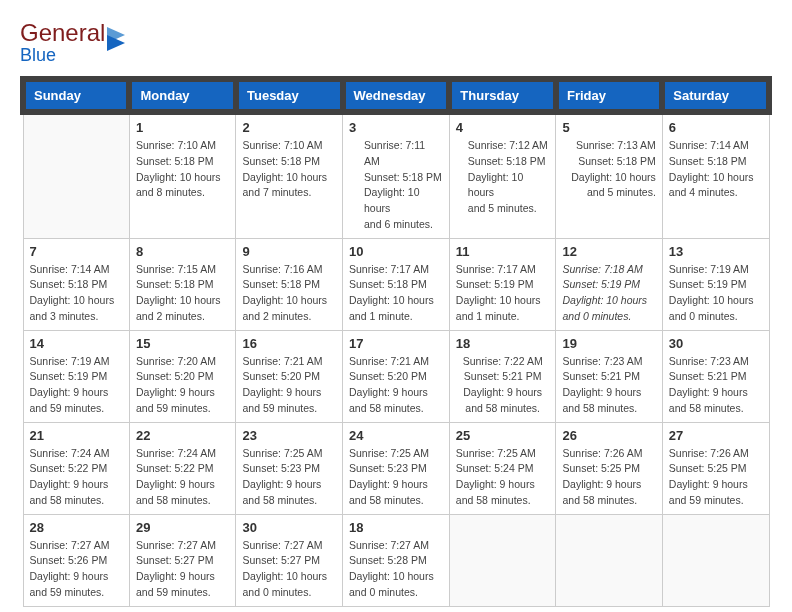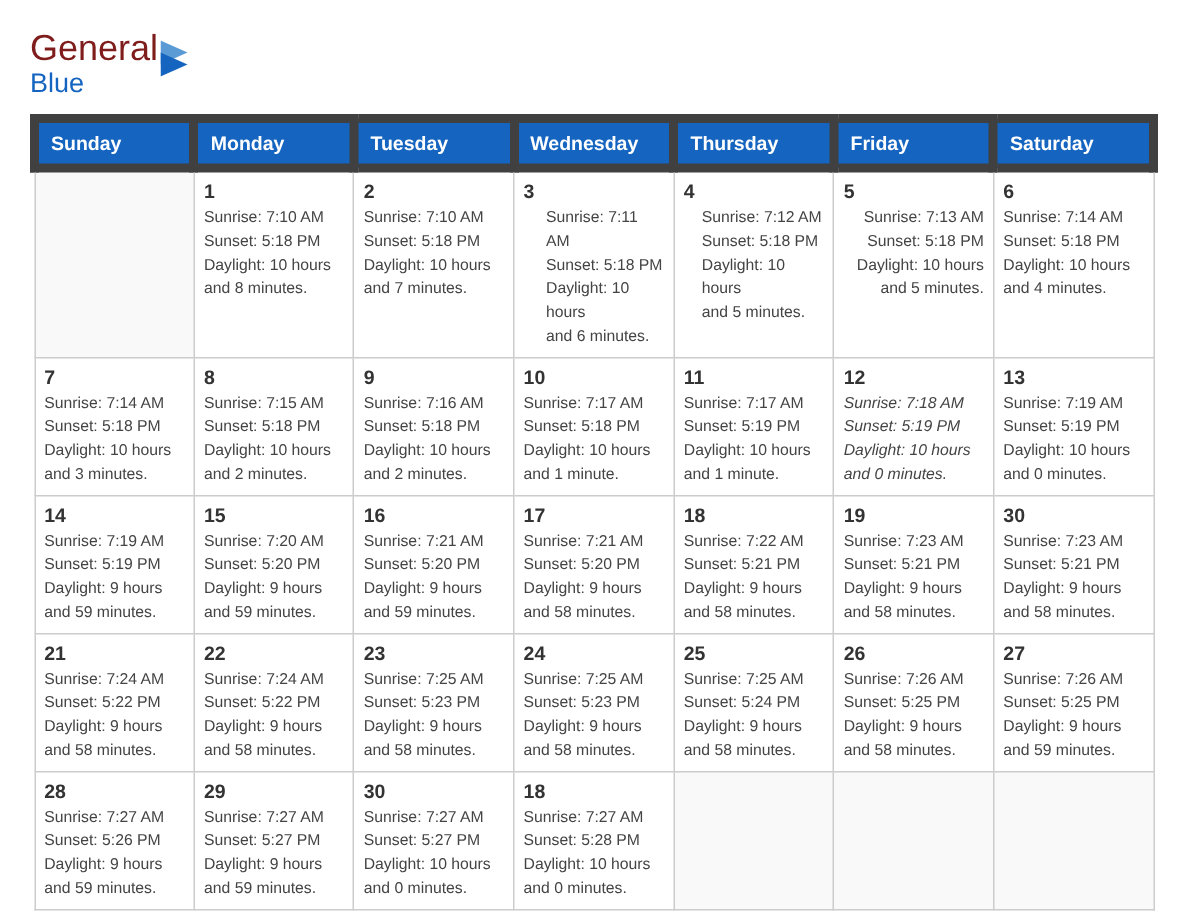--- a/index.html
+++ b/index.html
@@ -224,21 +224,21 @@
         </td>
         <td>
           <div class="day-number">17</div>
           <div class="day-info" style="white-space: pre-line;">Sunrise: 7:21 AM
 Sunset: 5:20 PM
 Daylight: 9 hours
 and 58 minutes.</div>
         </td>
         <td>
           <div class="day-number">18</div>
-          <div class="day-info" style="white-space: pre-line;">Sunrise: 7:22 AM
+          <div class="day-info" style="white-space: pre-line; text-align: center;">Sunrise: 7:22 AM
 Sunset: 5:21 PM
 Daylight: 9 hours
 and 58 minutes.</div>
         </td>
         <td>
           <div class="day-number">19</div>
           <div class="day-info" style="white-space: pre-line;">Sunrise: 7:23 AM
 Sunset: 5:21 PM
 Daylight: 9 hours
 and 58 minutes.</div>

